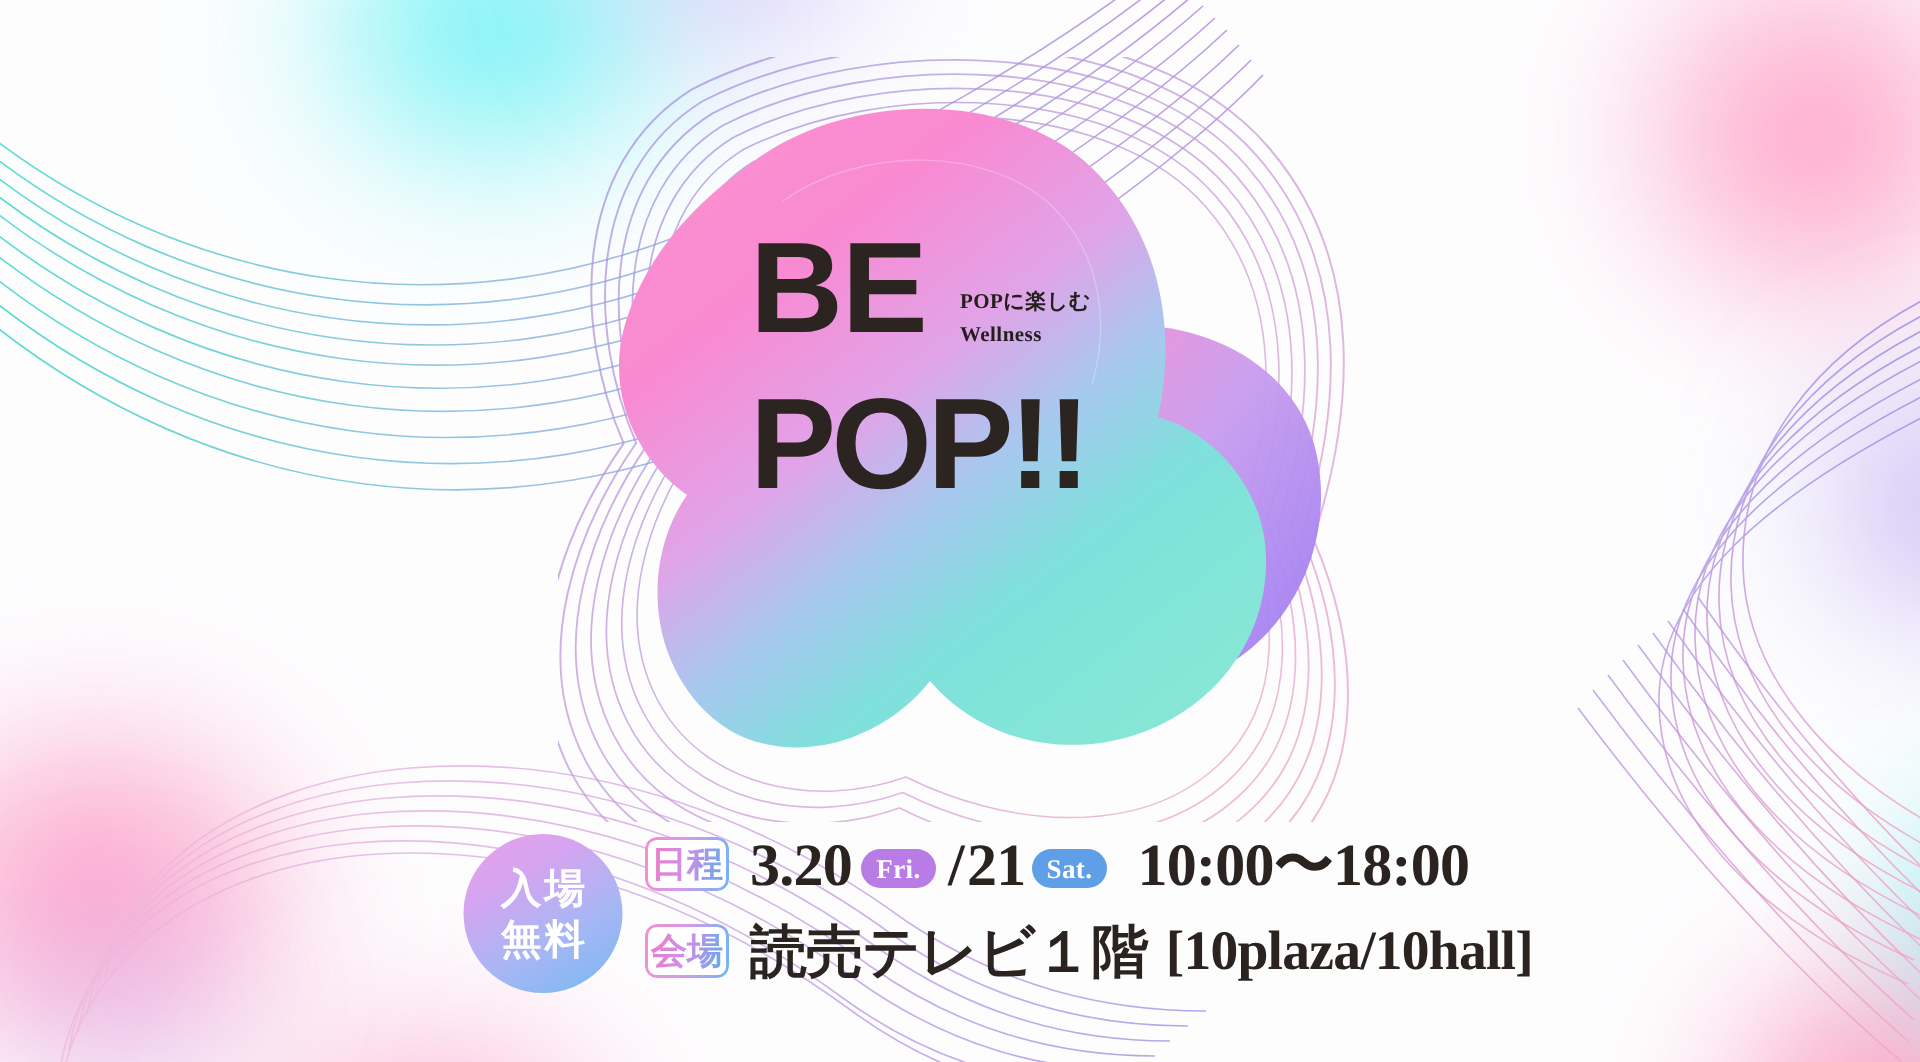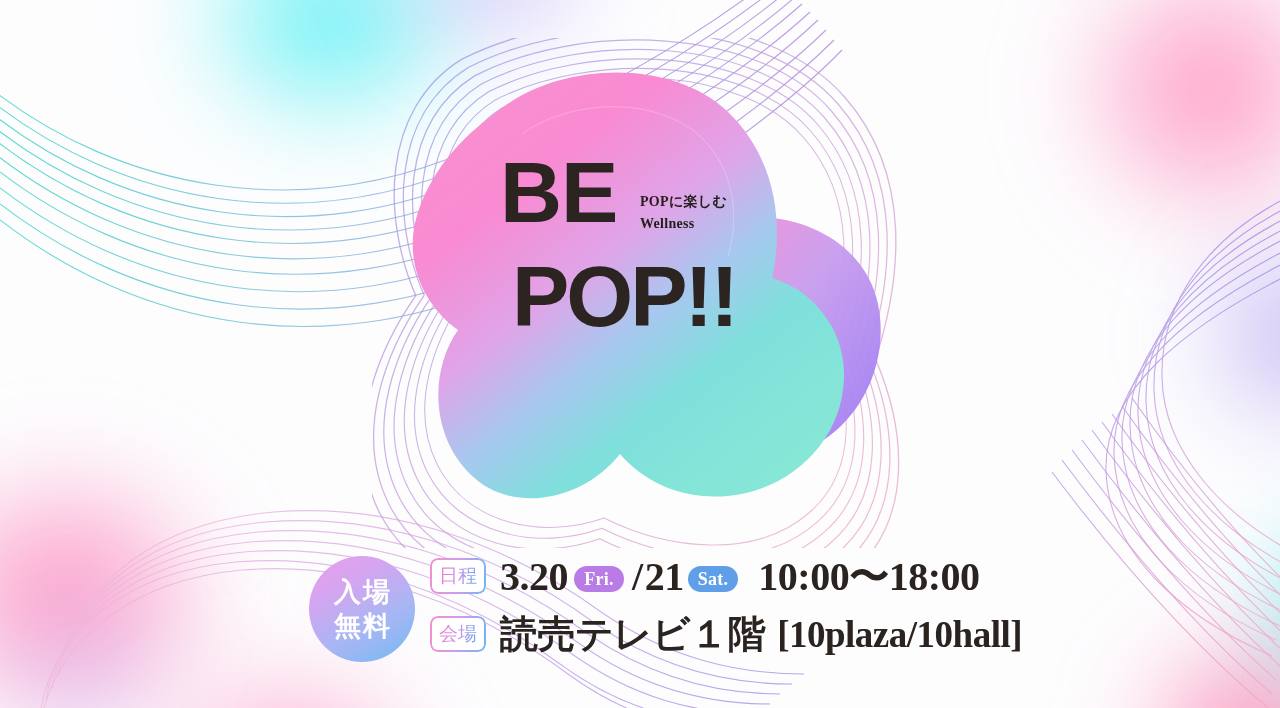--- a/index.html
+++ b/index.html
@@ -65,21 +65,21 @@
     color:#2b2421;
     font-family:"Liberation Sans", "DejaVu Sans", sans-serif;
     font-weight:700;
     letter-spacing:-1px;
     line-height:.95;
     z-index:6;
   }
   .wm-line { font-size:86px; display:block; }
   .wm-l1 { letter-spacing:-2px; }
   .wm-l2 { margin-top:22px; }
-  .wm-l3 { margin-top:22px; letter-spacing:-3px;margin-left:12px; }
+  .wm-l3 { margin-top:22px; letter-spacing:-3px; }
 
   .tagline {
     position:absolute;
     left:268px; top:153px;
     z-index:6;
     color:#241e1c;
     font-family:"Liberation Serif", "DejaVu Serif", serif;
     font-weight:700;
     font-size:14px;
     line-height:1.58;
@@ -119,22 +119,22 @@
   .lines { position:absolute; left:430px; top:12px; }
 
   .info-row { display:flex; align-items:center; height:56px; }
   .info-row + .info-row { margin-top:2px; }
 
   .tag-box {
     width:56px; height:36px;
     border-radius:8px;
     display:flex; align-items:center; justify-content:center;
     font-family:"Liberation Sans","DejaVu Sans",sans-serif;
-    font-weight:400;
-    font-size:19px;
+    font-weight:700;
+    font-size:24px;
     letter-spacing:0px;
     position:relative;
     flex:0 0 auto;
     background:#ffffff;
   }
   .tag-box::before {
     content:"";
     position:absolute; inset:0;
     border-radius:8px;
     padding:2.2px;

